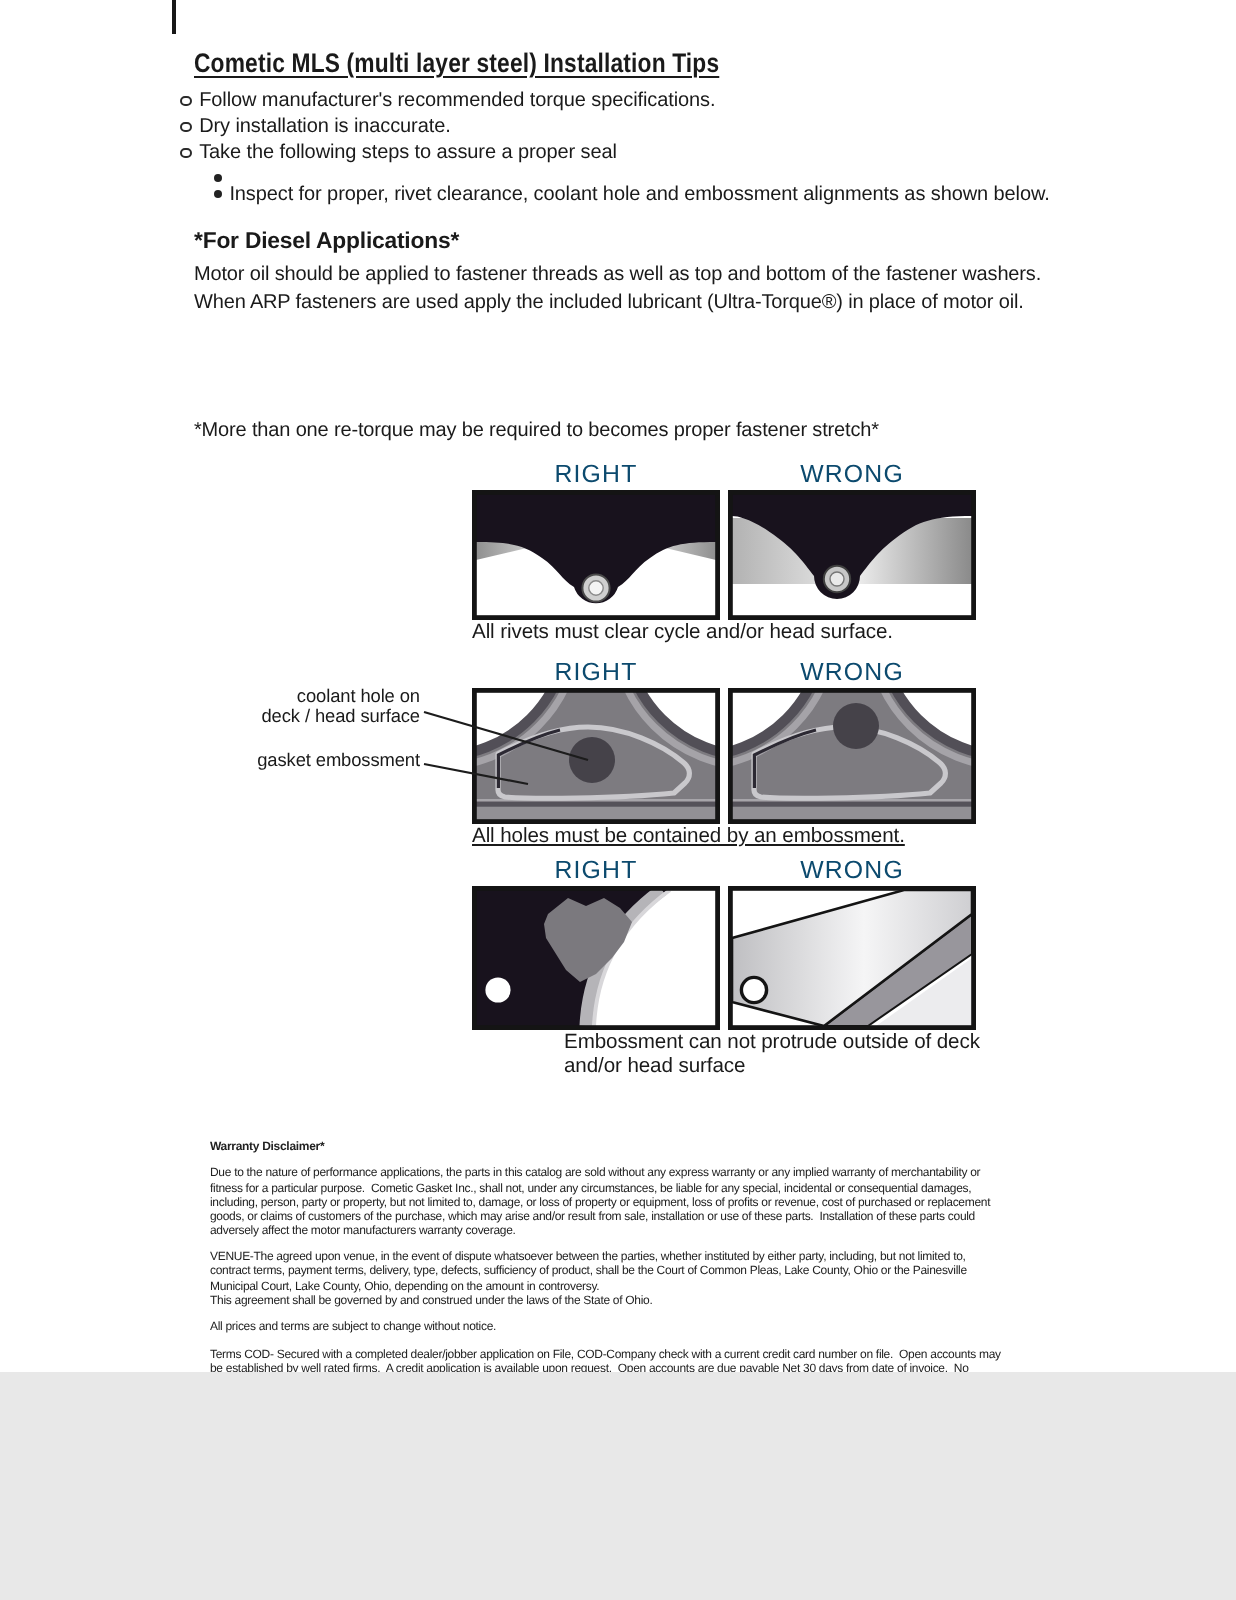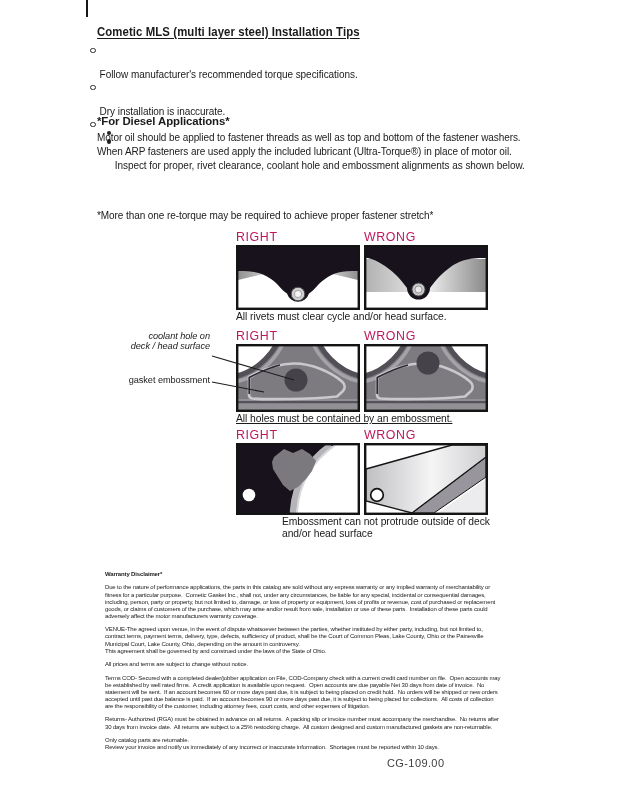--- a/index.html
+++ b/index.html
@@ -1,45 +1,45 @@
 <!DOCTYPE html>
 <html style="--ink: #1a1a1a; --diagram-black: #18121d; --deck-gray: #7d7b80; --emboss-light: #c9c8cc;"><head>
 <meta charset="utf-8">
 <style>
   html,body{margin:0;padding:0;background:#e8e8e8;}
   #page{
-    position:relative;width:618px;height:800px;background:#ffffff;
+    position:relative;width:618px;height:686px;background:#ffffff;
     font-family:"Liberation Sans","DejaVu Sans",sans-serif;color:var(--ink,#1a1a1a);
     overflow:hidden;margin:0 auto;
   }
   .tick{position:absolute;left:86px;top:0;width:2px;height:17px;background:#171717;}
   .title{
     position:absolute;left:97px;top:24px;font-size:13.4px;font-weight:bold;
     text-decoration:underline;text-underline-offset:2px;white-space:pre;
     transform:scaleX(.85);transform-origin:left center;letter-spacing:.1px;
   }
   .bullets{position:absolute;left:90px;top:44px;font-size:10px;line-height:13px;letter-spacing:-.05px;}
   .b-row{display:flex;}
   .b-row.sub{margin-left:17px;}
   .b-ring{flex:0 0 auto;width:3.6px;height:3.6px;border:1px solid #2a2a2a;border-radius:50%;margin:3.8px 4px 0 0;}
   .b-dot{flex:0 0 auto;width:4.2px;height:4.2px;background:#222;border-radius:50%;margin:3.9px 3.5px 0 0;}
-  .b-text{white-space:pre;margin-top:24px;}
+  .b-text{white-space:pre;}
   .h-diesel{position:absolute;left:97px;top:115px;font-size:11.4px;font-weight:bold;letter-spacing:-.1px;}
   .body-text{position:absolute;left:97px;font-size:10px;line-height:13.6px;white-space:pre;letter-spacing:-.08px;}
   #p1{top:131px;} #p2{top:165px;} #p3{top:209px;}
   .pair{position:absolute;left:236px;width:252px;}
   #pair1{top:230px;} #pair2{top:329px;} #pair3{top:428px;}
   .labels-row{display:flex;gap:4px;}
-  .labels-row div{width:124px;text-align:left;font-size:12.4px;letter-spacing:.6px;color:#be185d;font-weight:500;}
+  .labels-row div{width:124px;text-align:center;font-size:12.4px;letter-spacing:.6px;color:#0c4a6e;font-weight:500;}
   .boxes-row{display:flex;gap:4px;margin-top:1px;}
   .boxes-row svg{display:block;}
   .caption{position:absolute;left:236px;font-size:10.3px;line-height:12.2px;font-weight:500;letter-spacing:-.05px;white-space:pre-line;}
   #cap1{top:311px;} #cap2{top:413px;text-decoration:underline;} #cap3{top:516px;margin-left:46px;}
   .callout{position:absolute;width:122px;left:88px;text-align:right;font-size:9.2px;line-height:9.8px;white-space:pre-line;letter-spacing:-.05px;}
-  #callout1{top:332px;font-style:italic;} #callout2{top:376px;}
+  #callout1{top:344px;} #callout2{top:376px;}
   #leader-overlay{position:absolute;left:0;top:0;width:618px;height:800px;pointer-events:none;z-index:4;}
   .legal{position:absolute;left:105px;top:571px;font-size:6px;line-height:7.1px;letter-spacing:-.15px;color:#222;}
   .legal .lp{white-space:pre;margin-bottom:6.4px;}
   .legal .lh{font-weight:bold;margin-bottom:6.4px;white-space:pre;}
   .docnum{position:absolute;left:387px;top:757px;font-size:11px;letter-spacing:.4px;color:#404040;}
 </style>
 </head>
 <body>
 
 <div id="page">
@@ -52,34 +52,35 @@
     <div class="b-row">
       <span class="b-ring"></span>
       <span class="b-text">Follow manufacturer's recommended torque specifications.</span>
     </div>
     <div class="b-row">
       <span class="b-ring"></span>
       <span class="b-text">Dry installation is inaccurate.</span>
     </div>
     <div class="b-row">
       <span class="b-ring"></span>
+      <span class="b-text">Take the following steps to assure a proper seal</span>
     </div>
     <div class="b-row sub">
       <span class="b-dot"></span>
     </div>
     <div class="b-row sub">
       <span class="b-dot"></span>
       <span class="b-text">Inspect for proper, rivet clearance, coolant hole and embossment alignments as shown below.</span>
     </div>
   </div>
 
   <div class="h-diesel">*For Diesel Applications*</div>
   <div class="body-text" id="p1">Motor oil should be applied to fastener threads as well as top and bottom of the fastener washers.
 When ARP fasteners are used apply the included lubricant (Ultra-Torque®) in place of motor oil.</div>
-  <div class="body-text" id="p3">*More than one re-torque may be required to achieve proper fastener stretch*</div>
+  <div class="body-text" id="p3">*More than one re-torque may be required to becomes proper fastener stretch*</div>
 
   <div class="pair" id="pair1">
     <div class="labels-row">
       <div>RIGHT</div>
       <div>WRONG</div>
     </div>
     <div class="boxes-row">
       <svg width="124" height="65" viewBox="0 0 124 65">
         <defs>
           <linearGradient id="gL" x1="0" y1="0" x2="1" y2="0">

